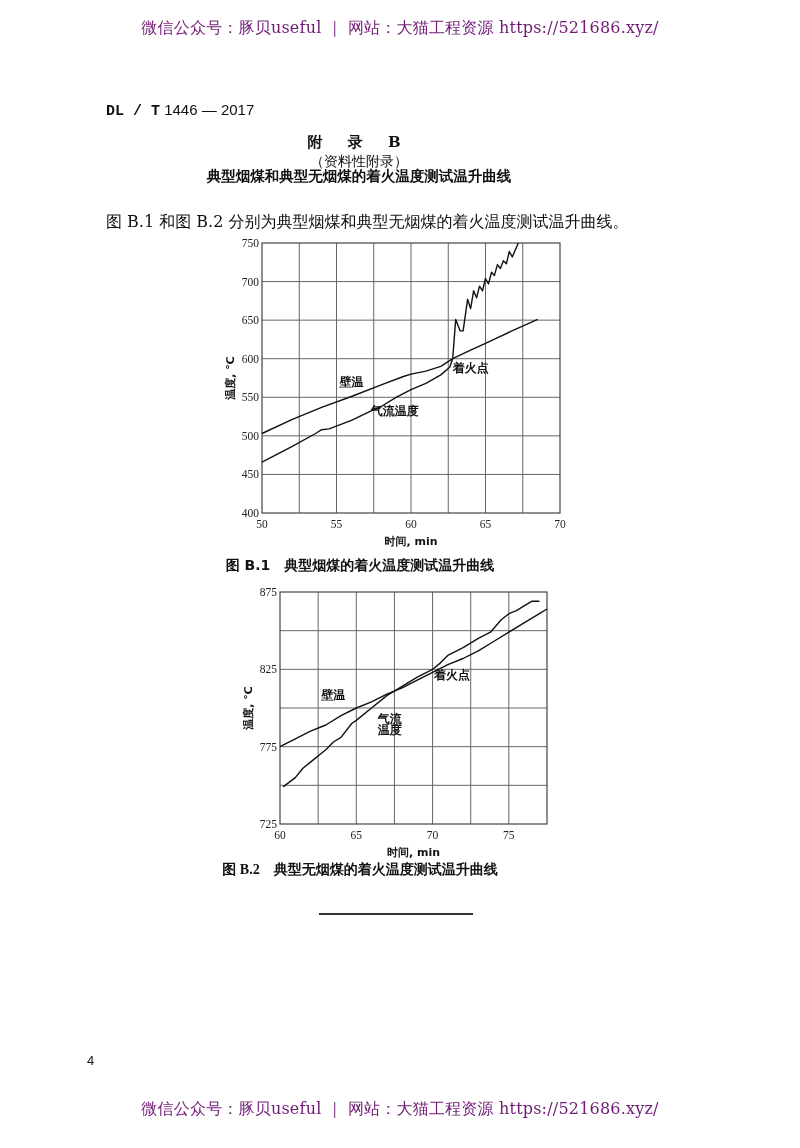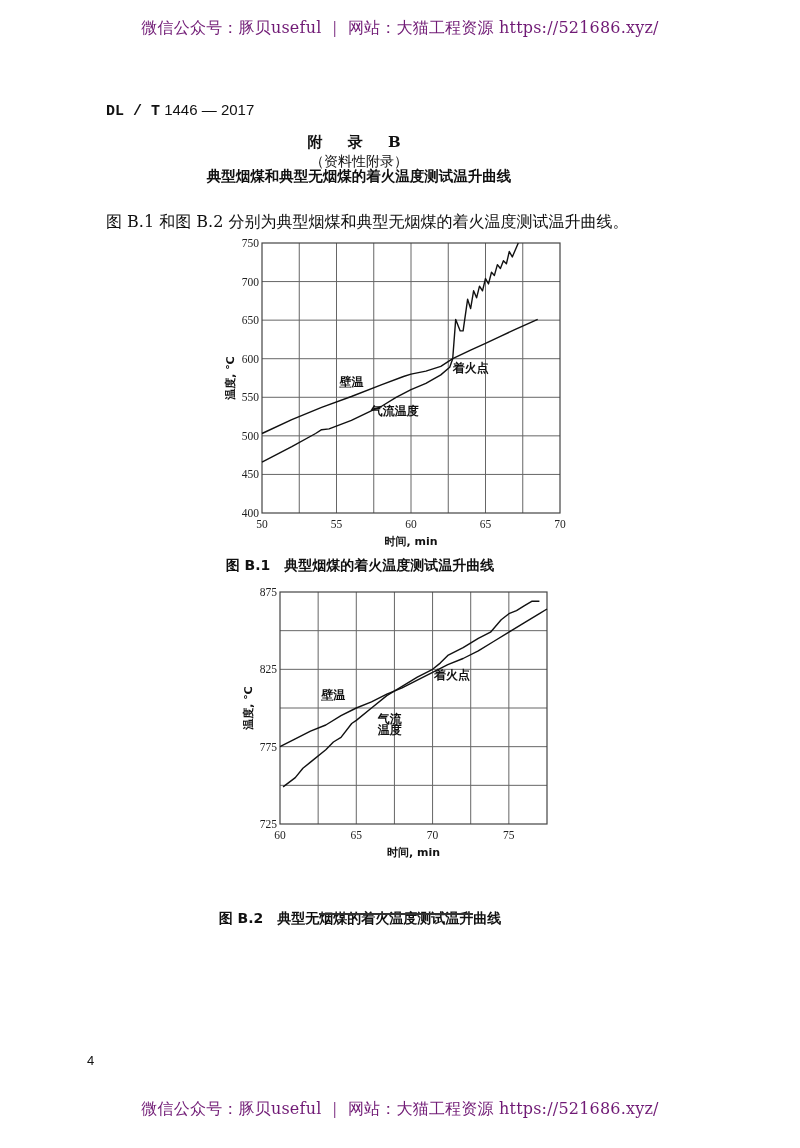--- a/index.html
+++ b/index.html
@@ -104,18 +104,18 @@
     <text x="508.85714285714283" y="839" text-anchor="middle" class="tick">75</text>
     <text x="413.5" y="856" text-anchor="middle" class="axlab">时间, min</text>
     <text x="0" y="0" text-anchor="middle" class="axlab" transform="translate(252,708) rotate(-90)">温度, ℃</text>
     <polyline points="280.0,746.7 295.3,738.9 310.5,731.2 325.8,725.0 341.0,715.7 356.3,708.0 371.5,701.8 386.8,694.1 402.1,687.9 417.3,680.2 432.6,672.4 447.8,664.7 463.1,658.5 478.3,650.8 493.6,641.5 508.9,632.2 524.1,622.9 539.4,613.7 547.0,609.0" fill="none" stroke="#111" stroke-width="1.4" stroke-linejoin="round"></polyline>
     <polyline points="283.1,786.9 295.3,777.6 302.9,768.3 310.5,762.1 325.8,749.8 333.4,742.0 341.0,737.4 351.7,723.5 356.3,720.4 371.5,708.0 386.8,695.6 402.1,686.3 417.3,677.1 432.6,669.3 440.2,663.1 447.8,655.4 463.1,647.7 478.3,638.4 490.5,632.2 501.2,619.8 508.9,613.7 516.5,610.6 524.1,605.9 531.7,601.3 539.4,601.3" fill="none" stroke="#111" stroke-width="1.4" stroke-linejoin="round"></polyline>
     <text x="321.19428571428574" y="698.72" class="annot">壁温</text>
     <text x="377.64571428571435" y="723.4666666666667" class="annot">气流</text>
     <text x="377.64571428571435" y="734.2933333333333" class="annot">温度</text>
     <text x="434.0971428571428" y="678.6133333333333" class="annot">着火点</text>
   </svg>
-<div class="caption" style="top:910px;">图 B.2　典型无烟煤的着火温度测试温升曲线</div>
+<div class="caption" style="top:861px;font-family:Liberation Serif, serif;">图 B.2　典型无烟煤的着火温度测试温升曲线</div>
 
 <div class="rule"></div>
 <div class="page-no">4</div>
 
 <div class="watermark bottom">微信公众号：豚贝useful ｜ 网站：大猫工程资源 https://521686.xyz/</div>
 
 </body></html>

